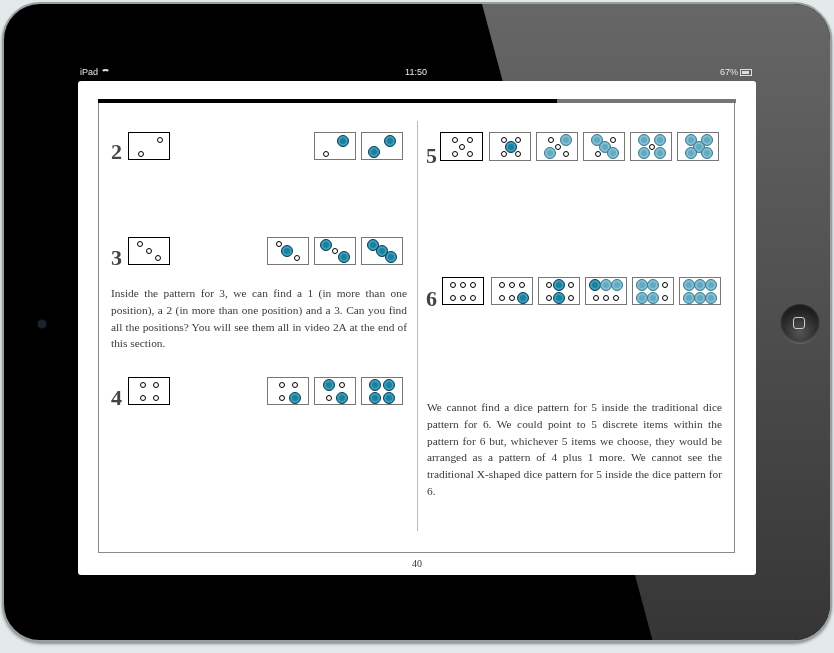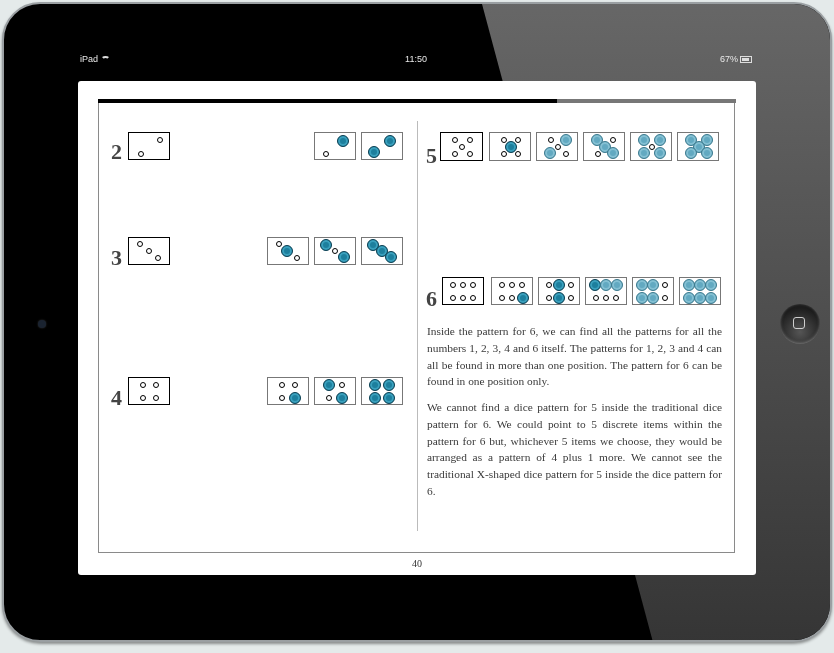--- a/index.html
+++ b/index.html
@@ -2,21 +2,21 @@
 <html><head>
 <meta charset="utf-8">
 <style>
   html,body{margin:0;padding:0;}
   body{width:834px;height:653px;background:#e4eaea;position:relative;overflow:hidden;font-family:"Liberation Serif","DejaVu Serif",serif;}
   .device{position:absolute;left:2px;top:2px;width:830px;height:640px;border-radius:38px;background:#000;border:2px solid #9a9fa2;box-sizing:border-box;box-shadow:0 2px 3px rgba(0,0,0,.4);overflow:hidden;}
   .glare{position:absolute;left:478px;top:0;width:400px;height:700px;background:linear-gradient(180deg,#6c6c6c,#555 40%,#333 100%);transform-origin:0 0;transform:skewX(15deg);opacity:.95;}
   .camera{position:absolute;left:34px;top:316px;width:8px;height:8px;border-radius:50%;background:#1a2330;box-shadow:0 0 2px #333;}
   .home{position:absolute;left:776px;top:300px;width:40px;height:40px;border-radius:50%;background:radial-gradient(circle at 50% 70%,#555,#1c1c1c 70%);box-shadow:inset 0 -1px 3px #777;}
   .home .sq{position:absolute;left:13px;top:13px;width:12px;height:12px;border:1.5px solid #cfcfcf;border-radius:3px;box-sizing:border-box;}
-  .statusbar{position:absolute;left:76px;top:52px;width:680px;height:15px;color:#e8e8e8;font-family:"Liberation Sans","DejaVu Sans",sans-serif;font-size:9px;line-height:15px;}
+  .statusbar{position:absolute;left:76px;top:65px;width:680px;height:15px;color:#e8e8e8;font-family:"Liberation Sans","DejaVu Sans",sans-serif;font-size:9px;line-height:15px;}
   .statusbar .l{position:absolute;left:4px;}
   .statusbar .c{position:absolute;left:0;right:0;text-align:center;}
   .statusbar .r{position:absolute;right:4px;}
   .wifi{display:inline-block;width:9px;height:7px;border:2px solid #ddd;border-color:#ddd transparent transparent transparent;border-radius:50% 50% 0 0;margin-left:3px;vertical-align:-1px;box-sizing:border-box;}
   .batt{display:inline-block;width:12px;height:7px;border:1px solid #ddd;margin-left:2px;vertical-align:-1px;position:relative;box-sizing:border-box;}
   .batt::after{content:"";position:absolute;left:1px;top:1px;width:7px;height:3px;background:#ddd;}
   .screen{position:absolute;left:78px;top:81px;width:678px;height:494px;background:#fff;border-radius:3px;}
   .topbar{position:absolute;left:20px;top:18px;width:638px;height:4px;background:linear-gradient(90deg,#000 0,#000 72%,#777 72%,#777 100%);}
   .frame{position:absolute;left:20px;top:22px;width:637px;height:450px;border:1px solid #8a8a8a;border-top:none;box-sizing:border-box;}
   .divider{position:absolute;left:339px;top:40px;width:1px;height:410px;background:#bbb;}
@@ -79,20 +79,21 @@
   <div class="die" style="left:236px;top:156px;width:42px;height:28px;">
     <div class="big" style="left:5px;top:1px;"></div>
       <div class="dot" style="left:17px;top:10px;"></div>
       <div class="big" style="left:23px;top:13px;"></div>
   </div>
   <div class="die" style="left:283px;top:156px;width:42px;height:28px;">
     <div class="big" style="left:5px;top:1px;"></div>
       <div class="big" style="left:14px;top:7px;"></div>
       <div class="big" style="left:23px;top:13px;"></div>
   </div>
+  <div class="para" style="left:33px;top:204px;width:296px;">Inside the pattern for 3, we can find a 1 (in more than one position), a 2 (in more than one position) and a 3. Can you find all the positions? You will see them all in video 2A at the end of this section.</div>
 
   <div class="num" style="left:33px;top:304px;">4</div>
   <div class="die main" style="left:50px;top:296px;width:42px;height:28px;">
     <div class="dot" style="left:11px;top:4px;"></div>
       <div class="dot" style="left:24px;top:4px;"></div>
       <div class="dot" style="left:11px;top:17px;"></div>
       <div class="dot" style="left:24px;top:17px;"></div>
   </div>
   <div class="die" style="left:189px;top:296px;width:42px;height:28px;">
     <div class="dot" style="left:11px;top:4px;"></div>
@@ -199,17 +200,16 @@
       <div class="dot" style="left:29px;top:17px;"></div>
   </div>
   <div class="die" style="left:601px;top:196px;width:42px;height:28px;">
     <div class="big light" style="left:3px;top:1px;"></div>
       <div class="big light" style="left:14px;top:1px;"></div>
       <div class="big light" style="left:25px;top:1px;"></div>
       <div class="big light" style="left:3px;top:14px;"></div>
       <div class="big light" style="left:14px;top:14px;"></div>
       <div class="big light" style="left:25px;top:14px;"></div>
   </div>
-  <div class="para" style="left:349px;top:242px;width:295px;">Inside the pattern for 6, we can find all the patterns for all the numbers 1, 2, 3, 4 and 6 itself. The patterns for 1, 2, 3 and 4 can all be found in more than one position. The pattern for 6 can be found in one position only.</div>
   <div class="para" style="left:349px;top:318px;width:295px;">We cannot find a dice pattern for 5 inside the traditional dice pattern for 6. We could point to 5 discrete items within the pattern for 6 but, whichever 5 items we choose, they would be arranged as a pattern of 4 plus 1 more. We cannot see the traditional X-shaped dice pattern for 5 inside the dice pattern for 6.</div>
 
   <div class="pagenum">40</div>
 </div>
 
 </body></html>

